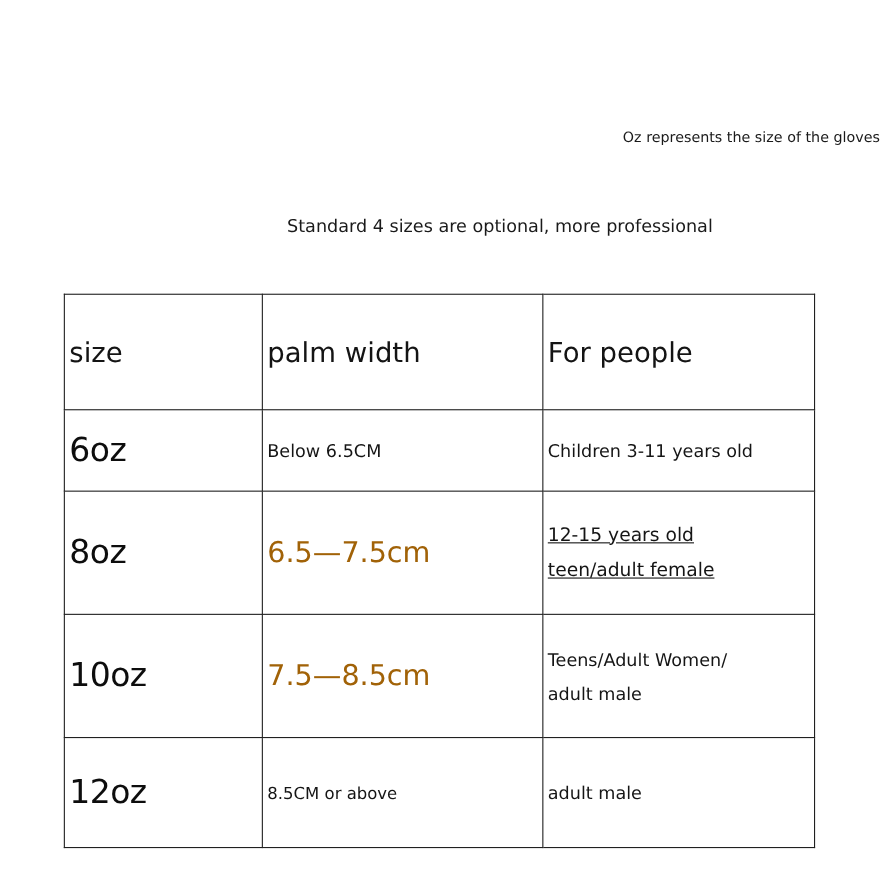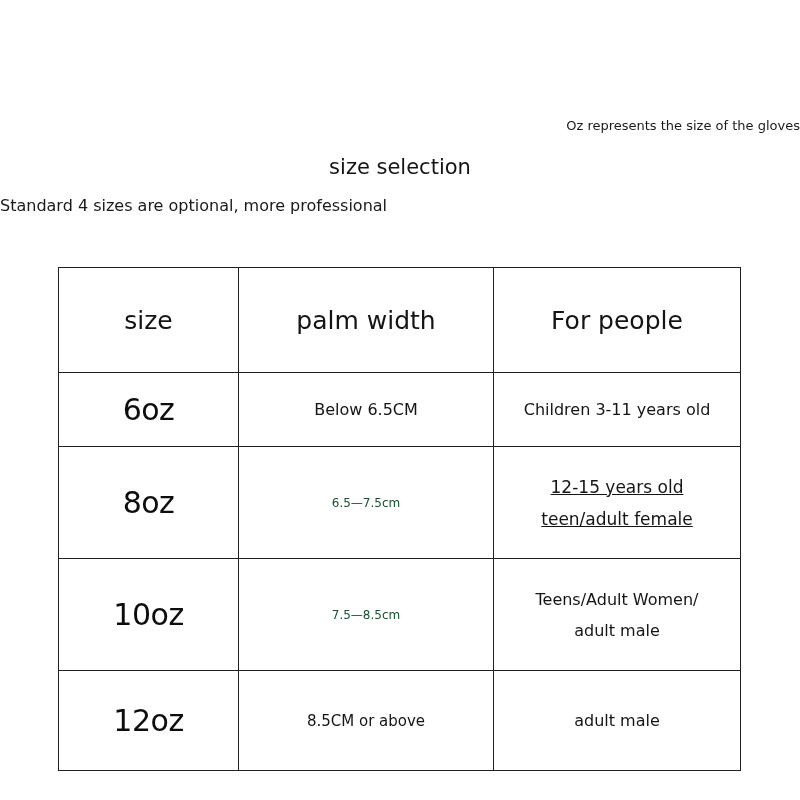--- a/index.html
+++ b/index.html
@@ -47,21 +47,21 @@
     width: 800px;
     text-align: center;
     font-size: 21px;
     color: #141414;
   }
   .line-1 {
     position: absolute;
     left: 0;
     top: 196px;
     width: 648px;
-    text-align: left;
+    text-align: right;
     font-size: 16px;
     color: #1a1a1a;
   }
   .line-2 {
     position: absolute;
     left: 0;
     top: 230px;
     width: 800px;
     text-align: center;
     font-size: 15px;
@@ -70,23 +70,23 @@
   table.size-table {
     position: absolute;
     left: 58px;
     top: 267px;
     width: 682px;
     border-collapse: collapse;
     table-layout: fixed;
   }
   table.size-table td, table.size-table th {
     border: 1px solid #202020;
-    text-align: center;
+    text-align: left;
     vertical-align: middle;
-    padding: 4px 22px;
+    padding: 4px 4px;
     font-weight: 400;
   }
   col.c1 { width: 180px; }
   col.c2 { width: 255px; }
   col.c3 { width: 247px; }
 
   .head-cell {
     height: 96px;
     font-size: 25px;
     color: #141414;
@@ -95,37 +95,36 @@
     font-size: 30px;
     font-weight: 700;
     color: #0d0d0d;
     letter-spacing: -0.5px;
   }
   .row-a { height: 74px; }
   .row-b { height: 112px; }
   .row-c { height: 112px; margin-left: 46px; }
   .row-d { height: 100px; }
 
-  .cell-mid-lg { font-size: 12px; color: #14532d; }
+  .cell-mid-lg { font-size: 26px; color: #a16207; }
   .cell-mid-md { font-size: 16px; color: #151515; }
   .cell-mid-sm { font-size: 15px; color: #151515; }
   .cell-right-md { font-size: 16px; color: #151515; }
   .cell-right-lg { font-size: 17px; color: #151515; text-decoration: underline; }
   .two-line span { display: block; }
   .two-line span.l1 { margin-bottom: 12px; }
 </style>
 </head>
 <body>
 
 <div class="page">
 
 
   <div class="sub-note">Oz represents the size of the gloves</div>
 
-  <div class="section-heading">size selection</div>
 
   <div class="line-1">Standard 4 sizes are optional, more professional</div>
 
 
   <table class="size-table">
     <colgroup>
       <col class="c1">
         <col class="c2">
         <col class="c3">
     </colgroup>

